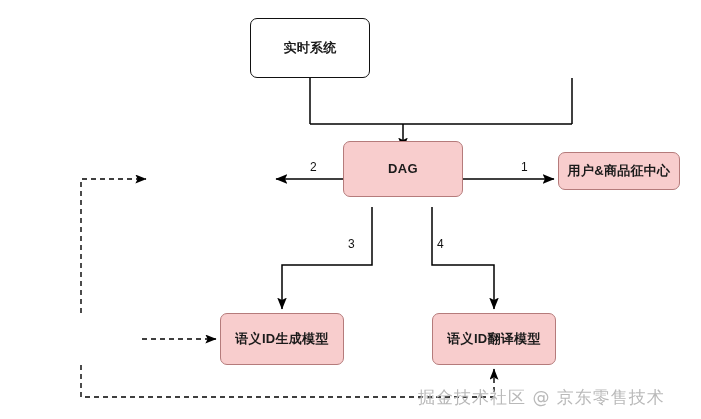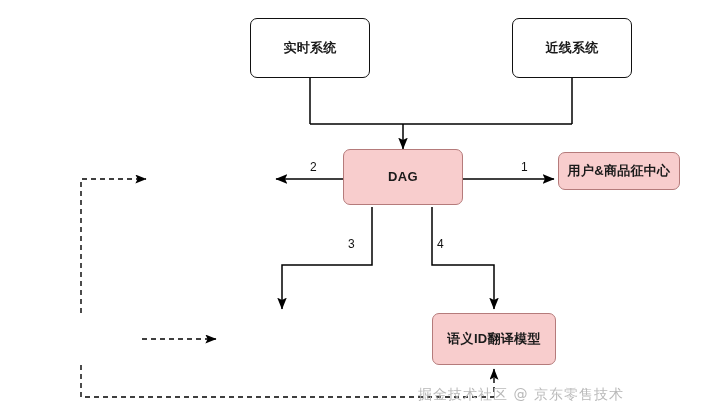--- a/index.html
+++ b/index.html
@@ -54,21 +54,21 @@
     left: 0;
     top: 0;
     width: 701px;
     height: 419px;
     z-index: 1;
   }
   .watermark {
     position: absolute;
     left: 418px;
     top: 386px;
-    font-size: 14px;
+    font-size: 17px;
     color: #b9b9b9;
     font-family: "DejaVu Sans", "Liberation Sans", sans-serif;
     white-space: nowrap;
     z-index: 2;
     letter-spacing: 1px;
   }
 </style>
 </head>
 <body>
 
@@ -123,34 +123,34 @@
 
     <g stroke="#000000" stroke-width="1.4" fill="none" stroke-dasharray="5,4">
       <path d="M81,365 L81,397 L494,397 L494,369" marker-end="url(#arrowd)"></path>
     </g>
   </svg>
 
   <div class="node white" style="left:250px; top:18px; width:120px; height:60px;">
     <span>实时系统</span>
   </div>
 
-  <div class="node white" style="left:512px; top:18px; width:120px; height:60px;">
-    <span>近线系统</span>
-  </div>
 
 
-  <div class="node pink" style="left:343px; top:149px; width:120px; height:56px;">
+  <div class="node pink" style="left:343px; top:141px; width:120px; height:56px;">
     <span>DAG</span>
   </div>
 
   <div class="node pink" style="left:558px; top:152px; width:122px; height:38px;">
     <span>用户&amp;商品征中心</span>
   </div>
 
 
+  <div class="node pink" style="left:220px; top:313px; width:124px; height:52px;">
+    <span>语义ID生成模型</span>
+  </div>
 
   <div class="node pink" style="left:432px; top:313px; width:124px; height:52px;">
     <span>语义ID翻译模型</span>
   </div>
 
   <div class="edge-label" style="left:521px; top:160px;">1</div>
   <div class="edge-label" style="left:310px; top:160px;">2</div>
   <div class="edge-label" style="left:348px; top:237px;">3</div>
   <div class="edge-label" style="left:437px; top:237px;">4</div>
 

